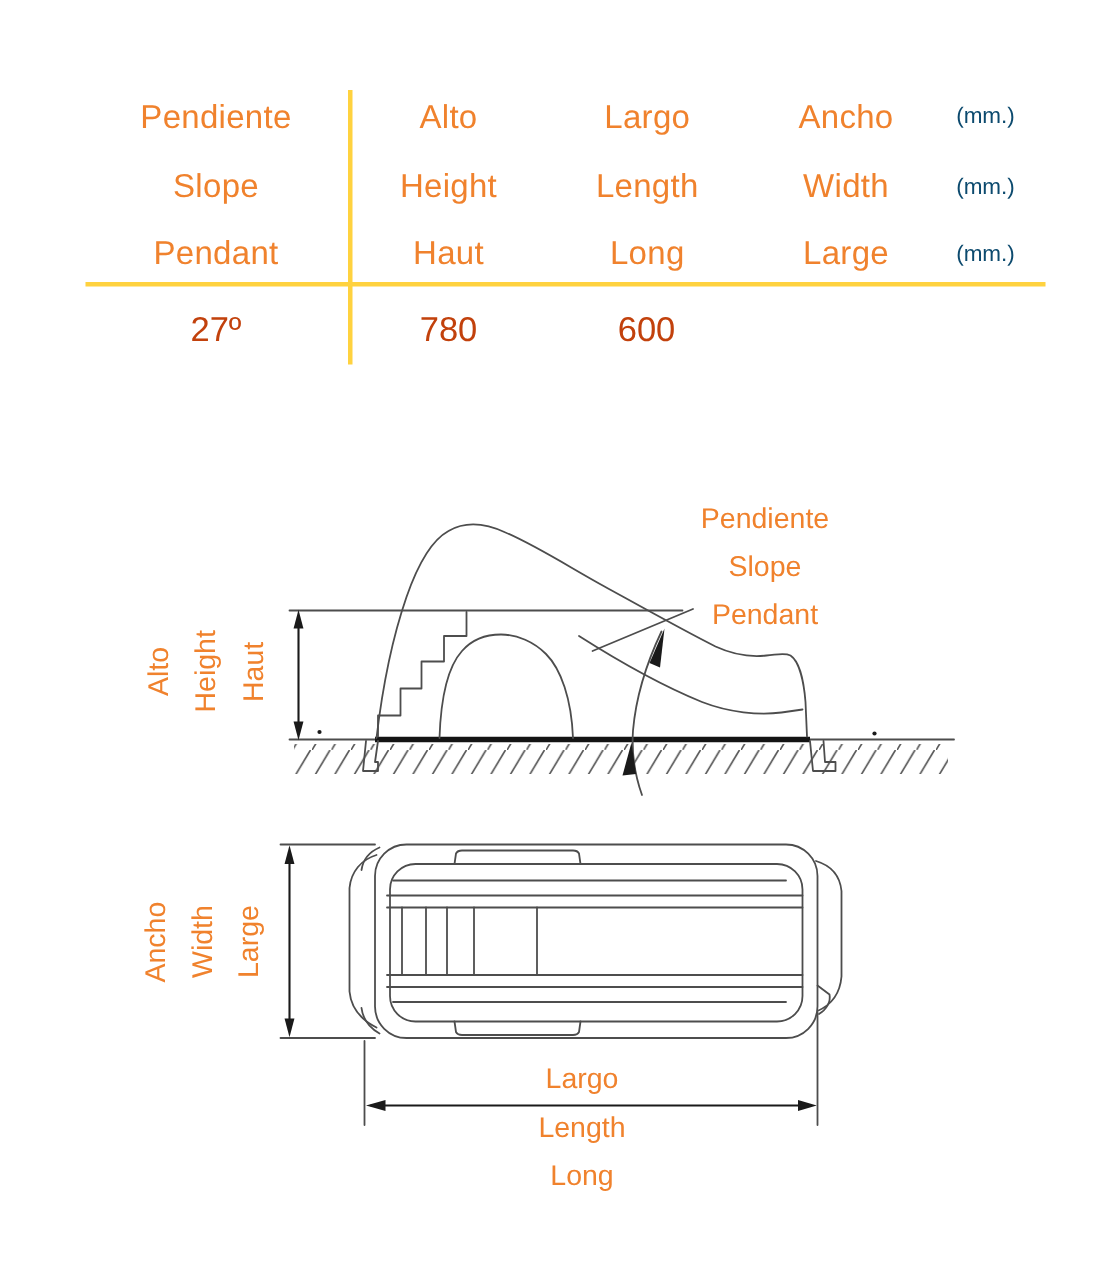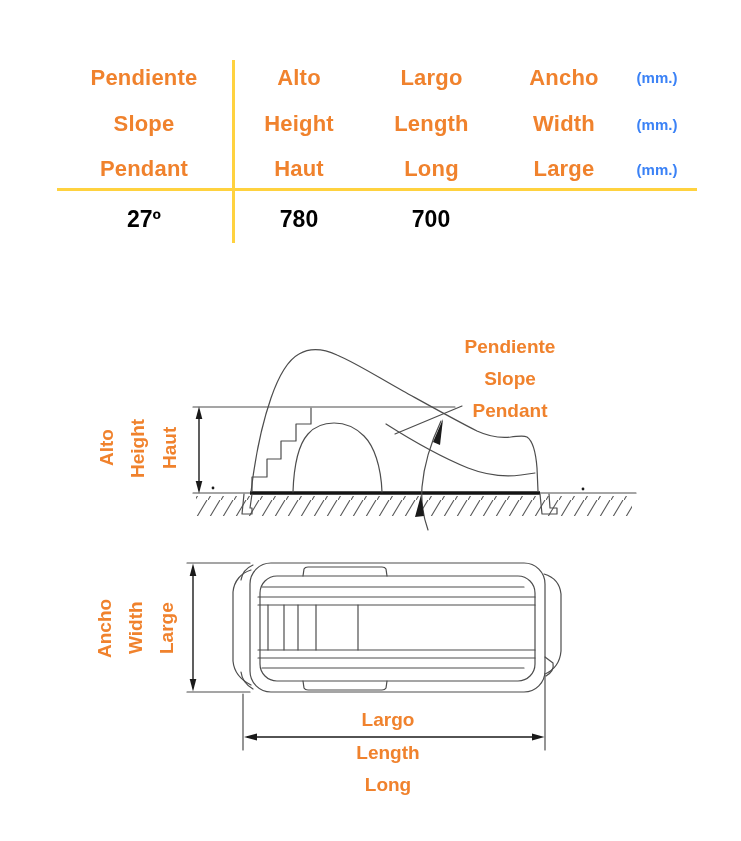--- a/index.html
+++ b/index.html
@@ -1,29 +1,29 @@
 <!DOCTYPE html>
 <html><head>
 <meta charset="utf-8">
 <style>
   html,body{margin:0;padding:0;background:#ffffff;}
   .page{
     position:relative;width:741px;height:841px;background:#fff;overflow:hidden;
-    font-family:"Liberation Sans","DejaVu Sans",sans-serif;font-weight:bold;
+    font-family:"Liberation Sans","DejaVu Sans",sans-serif;font-weight:normal;
   }
   
   .spec-table{position:absolute;left:55px;top:55px;width:643px;}
   .trow{display:flex;}
   .cell{display:flex;align-items:center;justify-content:center;}
   .c1{width:178px;} .c2{width:132px;} .c3{width:133px;} .c4{width:132px;}
   .c5{width:68px;padding-right:14px;box-sizing:border-box;}
   .r1{height:45px;} .r2{height:48px;} .r3{height:42px;} .r4{height:58px;}
   .hdr{color:#F0822D;font-size:22px;letter-spacing:0.2px;}
-  .unit{color:#3b82f6;font-size:15px;text-align:center;}
-  .val{color:#000000;font-size:23px;}
+  .unit{color:#0c4a6e;font-size:15px;text-align:center;}
+  .val{color:#c2410c;font-size:23px;}
   .vrule{position:absolute;left:177px;top:5px;width:3px;height:183px;background:#FFD23F;}
   .hrule{position:absolute;left:2px;top:133px;width:640px;height:3px;background:#FFD23F;}
   
   .dlabel{position:absolute;color:#F0822D;font-size:19px;display:flex;align-items:center;justify-content:center;white-space:nowrap;}
   .vlabel{writing-mode:vertical-rl;transform:rotate(180deg);}
   
   svg{position:absolute;}
   .lineart{fill:none;stroke:#4D4D4D;stroke-width:1.2;stroke-linejoin:round;stroke-linecap:round;}
   .thick{stroke:#141414;stroke-width:3.6;stroke-linecap:butt;}
   .dim{fill:none;stroke:#1A1A1A;stroke-width:1.4;}
@@ -58,21 +58,21 @@
       <div class="cell c1 hdr">Pendant</div>
       <div class="cell c2 hdr">Haut</div>
       <div class="cell c3 hdr">Long</div>
       <div class="cell c4 hdr">Large</div>
       <div class="cell c5 unit">(mm.)</div>
     </div>
 
     <div class="trow r4">
       <div class="cell c1 val">27º</div>
       <div class="cell c2 val">780</div>
-      <div class="cell c4 val">700</div>
+      <div class="cell c4 val">600</div>
       <div class="cell c5"></div>
     </div>
   </div>
 
   <svg style="left:85px;top:325px;" width="560" height="215" viewBox="85 325 560 215">
     <defs>
       <pattern id="hatchp" patternUnits="userSpaceOnUse" width="13" height="20">
         <line x1="0" y1="20" x2="12" y2="0" stroke="#555" stroke-width="1.1"></line>
       </pattern>
     </defs>

